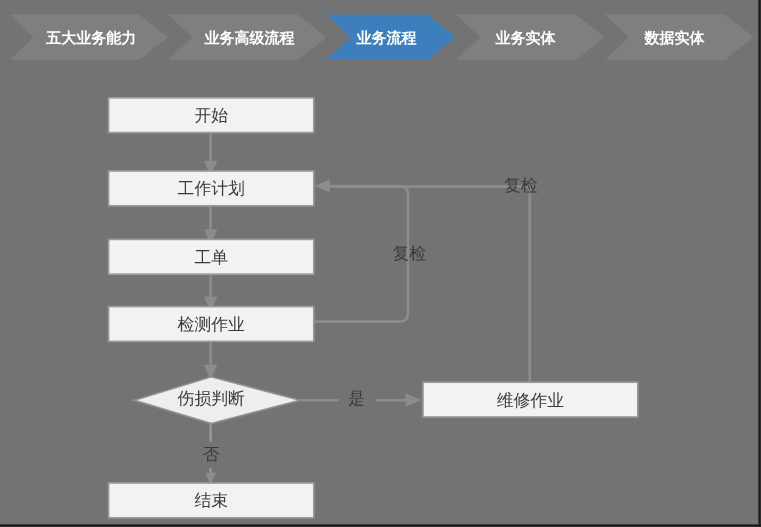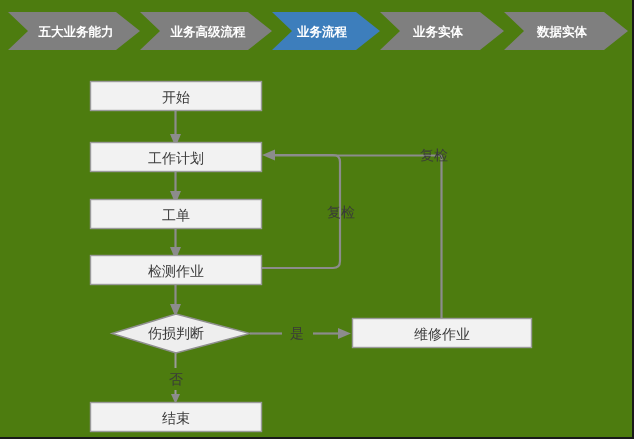--- a/index.html
+++ b/index.html
@@ -10,21 +10,21 @@
     overflow:hidden;
     position:relative;
     box-sizing:border-box;
   }
   #page{
     position:relative;
     width:634px;height:439px;
     box-sizing:border-box;
     border-right:2px solid #1a1a1a;
     border-bottom:2px solid #1a1a1a;
-    background:#4d7c0f;
+    background:#737373;
     overflow:hidden;
   }
 
   
   #chevron-bar{
     position:absolute;
     left:0;top:10px;
     width:634px;height:42px;
   }
   #chevron-bar svg{display:block;}

